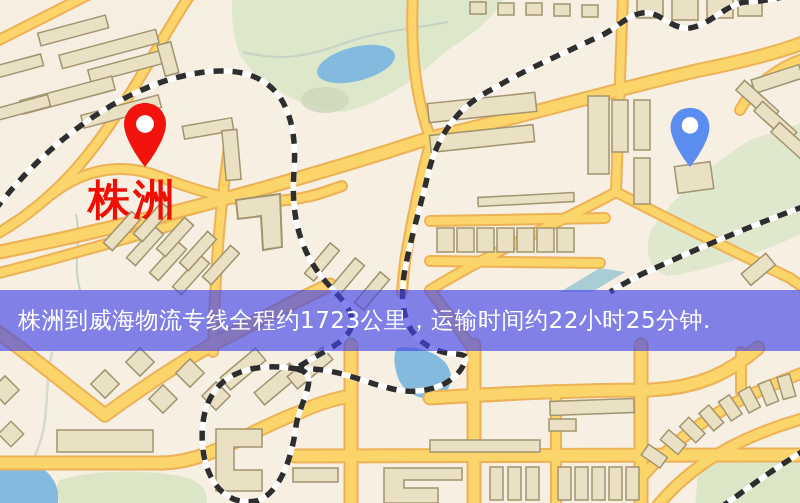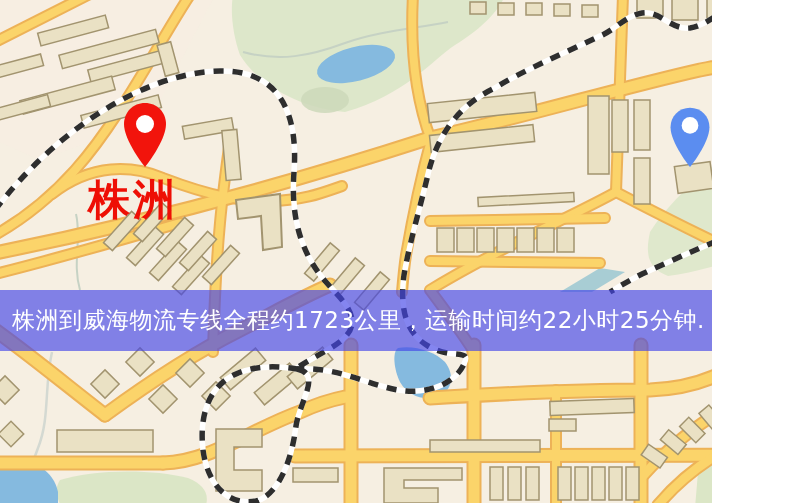--- a/index.html
+++ b/index.html
@@ -1,30 +1,30 @@
 <!DOCTYPE html>
 <html><head>
 <meta charset="utf-8">
 <style>
   html,body{margin:0;padding:0;}
   body{width:800px;height:503px;overflow:hidden;font-family:"DejaVu Sans","Liberation Sans",sans-serif;}
-  .map-wrap{position:relative;width:712px;height:503px;overflow:hidden;background:#f6efe2;}
+  .map-wrap{position:relative;width:800px;height:503px;overflow:hidden;background:#f6efe2;}
   .map-art{position:absolute;left:0;top:0;}
   .marker{position:absolute;}
   .marker-label{
     position:absolute;
     font-family:"DejaVu Sans","Liberation Sans",sans-serif;
     font-size:42px;font-weight:bold;line-height:1;letter-spacing:3px;white-space:nowrap;
   }
   .banner{
     position:absolute;left:0;top:290px;width:800px;height:61px;
     display:flex;align-items:center;
   }
   .banner-text{
-    padding-left:12px;
+    padding-left:18px;
     font-family:"DejaVu Sans","Liberation Sans",sans-serif;
     font-size:23px;letter-spacing:0.5px;white-space:nowrap;text-align:right;
   }
 </style>
 </head>
 <body>
 
 <div class="map-wrap">
 
   <svg class="map-art" width="800" height="503" viewBox="0 0 800 503">

